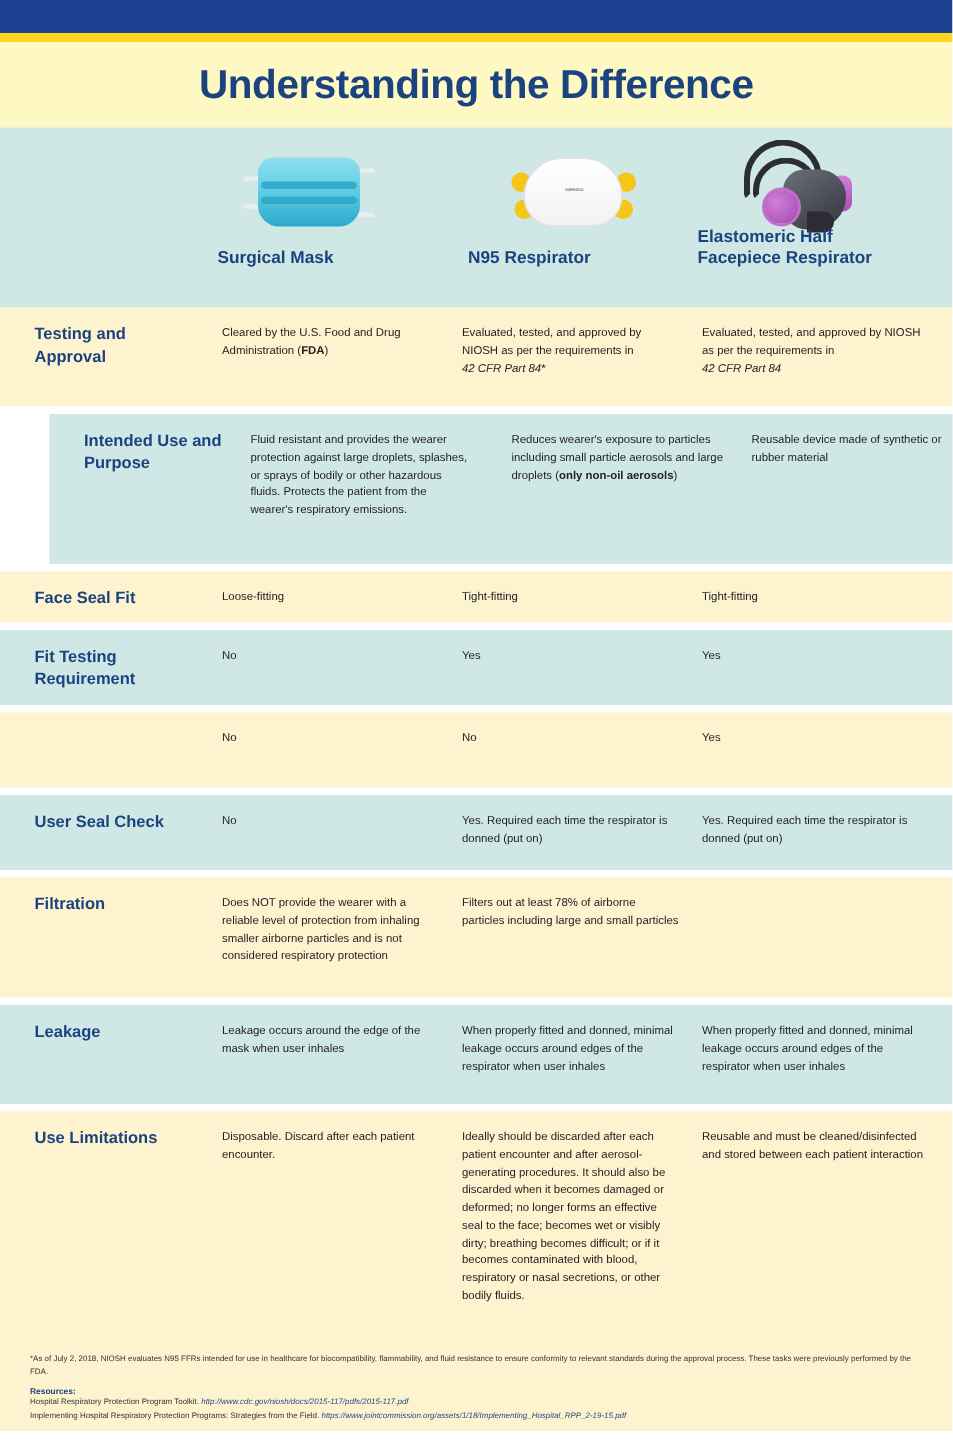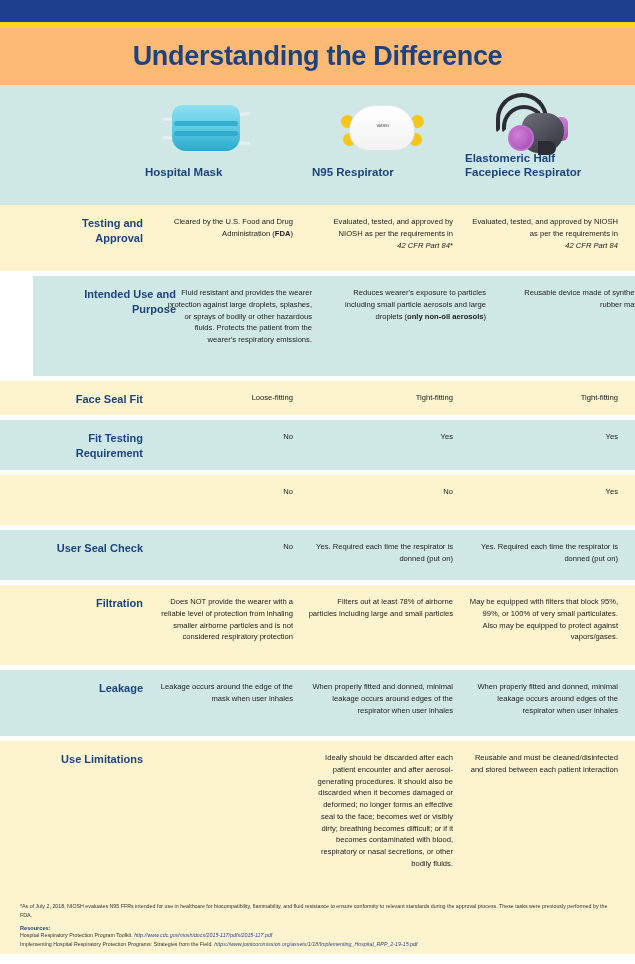--- a/index.html
+++ b/index.html
@@ -9,21 +9,21 @@
     font-family: "Liberation Sans", sans-serif;
     overflow: hidden;
   }
   .page { position: relative; width: 635px; height: 964px; background: #ffffff; }
 
   
   .banner-navy { height: 22px; background: #1c3f8f; }
   .banner-yellow { height: 6px; background: #ffd520; }
 
   
-  .title-area { height: 57px; background: #fdba74; display: flex; align-items: center; justify-content: center; }
+  .title-area { height: 57px; background: #fef9c3; display: flex; align-items: center; justify-content: center; }
   .title { font-size: 27px; font-weight: bold; color: #1b4380; letter-spacing: -0.3px; }
 
   
   .img-row { background: #cfe7e5; height: 120px; position: relative; }
   .col-head { position: absolute; font-size: 11.5px; font-weight: bold; color: #1b4380; line-height: 1.25; }
 
   .art { position: absolute; }
 
   
   .sm-wrap { width: 92px; height: 56px; }
@@ -39,21 +39,21 @@
 
   
   .el-strap { position:absolute; top:2px; left:4px; width:52px; height:40px; border:4px solid #2c2c34; border-radius:26px 26px 4px 4px; border-bottom-color:transparent; }
   .el-strap2 { position:absolute; top:14px; left:10px; width:44px; height:28px; border:4px solid #2c2c34; border-radius:22px 22px 4px 4px; border-bottom-color:transparent; }
   .el-body { position:absolute; top:22px; left:30px; width:42px; height:40px; background:linear-gradient(145deg,#6d6f79 0%,#4a4c55 60%,#33353c 100%); border-radius:14px 18px 22px 16px; }
   .el-filt { position:absolute; width:26px; height:26px; background:radial-gradient(circle at 35% 35%,#d07fd8,#b45fc0 60%,#9c49a8 100%); border-radius:50%; border:2px solid #c06fcd; }
   .el-filt2 { position:absolute; width:14px; height:24px; background:linear-gradient(180deg,#d07fd8,#a84fb5); border-radius:6px; }
   .el-valve { position:absolute; top:50px; left:46px; width:18px; height:14px; background:#2c2c34; border-radius:0 8px 8px 0; }
 
   
-  .row { position: relative; width: 100%; text-align: right; }
+  .row { position: relative; width: 100%; }
   .row.cream { background: #fdf3cf; }
   .row.teal  { background: #cfe7e5; }
   .gap { height: 5px; background: #ffffff; }
 
   .rowlabel { position: absolute; left: 23px; top: 11px; width: 120px;
     font-size: 11px; font-weight: bold; color: #1b4380; line-height: 1.35; }
   .cell { position: absolute; top: 11px; font-size: 7.6px; color: #222;
     line-height: 1.55; }
   .cell b { font-weight: bold; }
   .cell i { font-style: italic; }
@@ -101,21 +101,21 @@
 
     <div class="art" style="left:492px; top:6px; width:90px; height:70px;">
       <div class="el-strap"></div>
       <div class="el-strap2"></div>
       <div class="el-filt2" style="left:62px; top:26px;"></div>
       <div class="el-body"></div>
       <div class="el-filt" style="left:16px; top:34px;"></div>
       <div class="el-valve"></div>
     </div>
 
-    <div class="col-head" style="left:145px; top:80px; width:125px;">Hospital Mask</div>
+    <div class="col-head" style="left:145px; top:80px; width:125px;">Surgical Mask</div>
     <div class="col-head" style="left:312px; top:80px; width:125px;">N95 Respirator</div>
     <div class="col-head" style="left:465px; top:66px; width:155px;">
       <span>Elastomeric Half</span><br>
       <span>Facepiece Respirator</span>
     </div>
   </div>
 
   <div id="table-body">
       <div class="row cream" style="height: 66px;">
         <div class="rowlabel">Testing and<br>Approval</div>
@@ -155,32 +155,32 @@
         <div class="rowlabel">User Seal Check</div>
         <div class="cell" style="left: 148px; width: 145px;">No</div>
         <div class="cell" style="left: 308px; width: 145px;">Yes. Required each time the respirator is donned (put on)</div>
         <div class="cell" style="left: 468px; width: 150px;">Yes. Required each time the respirator is donned (put on)</div>
       </div>
       <div class="gap"></div>
       <div class="row cream" style="height: 80px;">
         <div class="rowlabel">Filtration</div>
         <div class="cell" style="left: 148px; width: 145px;">Does NOT provide the wearer with a reliable level of protection from inhaling smaller airborne particles and is not considered respiratory protection</div>
         <div class="cell" style="left: 308px; width: 145px;">Filters out at least 78% of airborne particles including large and small particles</div>
-        <div class="cell" style="left: 468px; width: 150px;">May be equipped with filters that block 95%, 99%, or 100% of very small particulates. Also may be equipped to protect against vapors/gases.</div>
       </div>
       <div class="gap"></div>
       <div class="row teal" style="height: 66px;">
         <div class="rowlabel">Leakage</div>
         <div class="cell" style="left: 148px; width: 145px;">Leakage occurs around the edge of the mask when user inhales</div>
         <div class="cell" style="left: 308px; width: 145px;">When properly fitted and donned, minimal leakage occurs around edges of the respirator when user inhales</div>
         <div class="cell" style="left: 468px; width: 150px;">When properly fitted and donned, minimal leakage occurs around edges of the respirator when user inhales</div>
       </div>
       <div class="gap"></div>
       <div class="row cream" style="height: 155px;">
         <div class="rowlabel">Use Limitations</div>
+        <div class="cell" style="left: 148px; width: 145px;">Disposable. Discard after each patient encounter.</div>
         <div class="cell" style="left: 308px; width: 145px;">Ideally should be discarded after each patient encounter and after aerosol-generating procedures. It should also be discarded when it becomes damaged or deformed; no longer forms an effective seal to the face; becomes wet or visibly dirty; breathing becomes difficult; or if it becomes contaminated with blood, respiratory or nasal secretions, or other bodily fluids.</div>
         <div class="cell" style="left: 468px; width: 150px;">Reusable and must be cleaned/disinfected and stored between each patient interaction</div>
       </div>
     </div>
 
   <div class="footnote">
     <div class="fn-line">*As of July 2, 2018, NIOSH evaluates N95 FFRs intended for use in healthcare for biocompatibility, flammability, and fluid resistance to ensure conformity to relevant standards during the approval process. These tasks were previously performed by the FDA.</div>
     <div class="fn-res">Resources:</div>
     <div class="fn-url">
       <span>Hospital Respiratory Protection Program Toolkit.</span>

